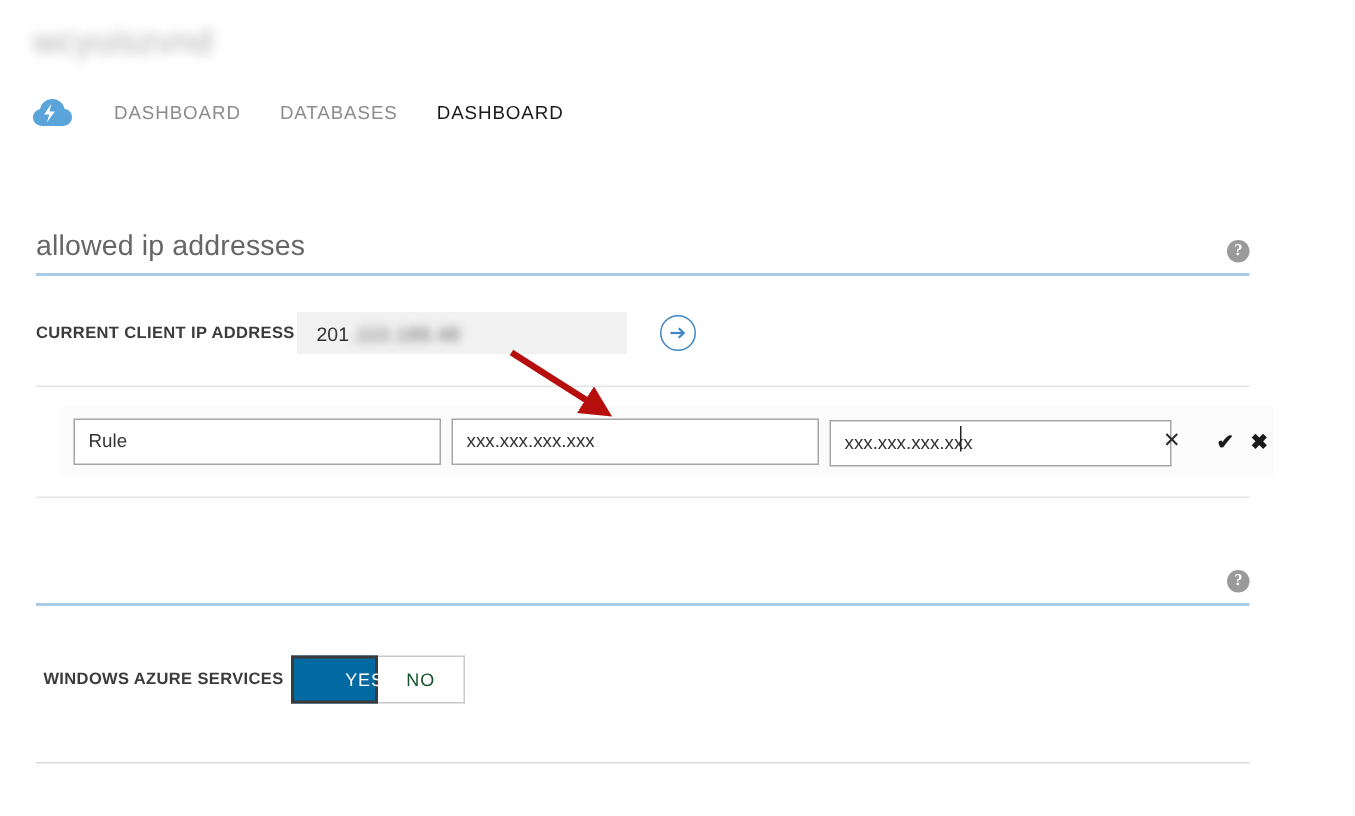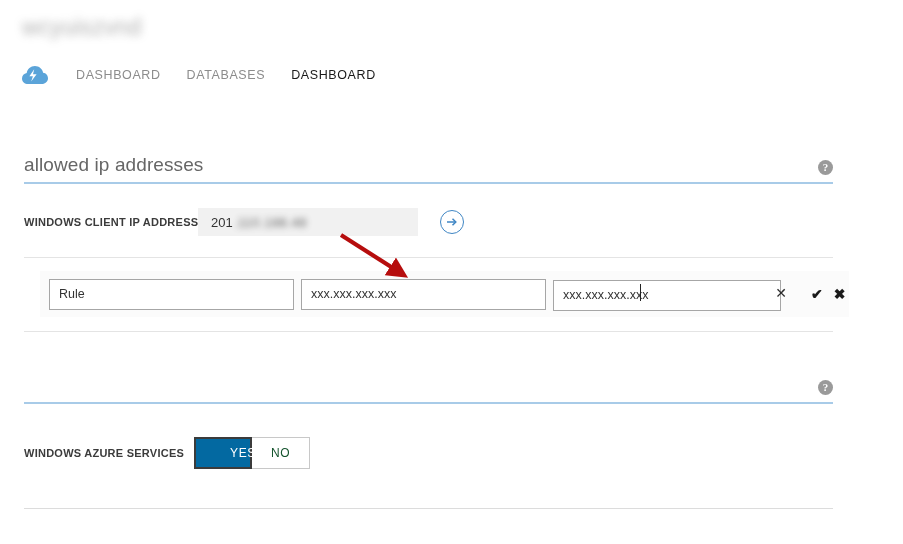--- a/index.html
+++ b/index.html
@@ -245,21 +245,21 @@
   
   #services-row {
     position: absolute;
     left: 24px;
     top: 428px;
     width: 809px;
     height: 50px;
     display: flex;
     align-items: center;
   }
-  #azure-services-label { width: 170px; }
+  #azure-services-label { width: 170px; text-align: center; }
   #azure-services-toggle {
     display: flex;
     align-items: stretch;
     height: 32px;
   }
   .toggle-option {
     width: 58px;
     display: flex;
     align-items: center;
     justify-content: center;
@@ -322,21 +322,21 @@
 </div>
 
 <div class="section" style="top:144px;">
   <div class="section-head">
     <div class="section-title">allowed ip addresses</div>
     <div class="help-icon">?</div>
   </div>
 </div>
 
 <div id="ip-row">
-  <div class="field-label" id="current-ip-label">WINDOWS CLIENT IP ADDRESS</div>
+  <div class="field-label" id="current-ip-label">CURRENT CLIENT IP ADDRESS</div>
 
   <div id="current-ip-value">
     <span>201</span>
     <span id="current-ip-blur">.110.188.48</span>
   </div>
 
   <div id="add-ip-button">
     <svg width="12" height="12" viewBox="0 0 12 12" xmlns="http://www.w3.org/2000/svg">
       <path d="M1 6 L9.5 6" stroke="#3f86c4" stroke-width="1.5" fill="none"></path>
       <path d="M6.5 2.8 L9.8 6 L6.5 9.2" stroke="#3f86c4" stroke-width="1.5" fill="none"></path>

